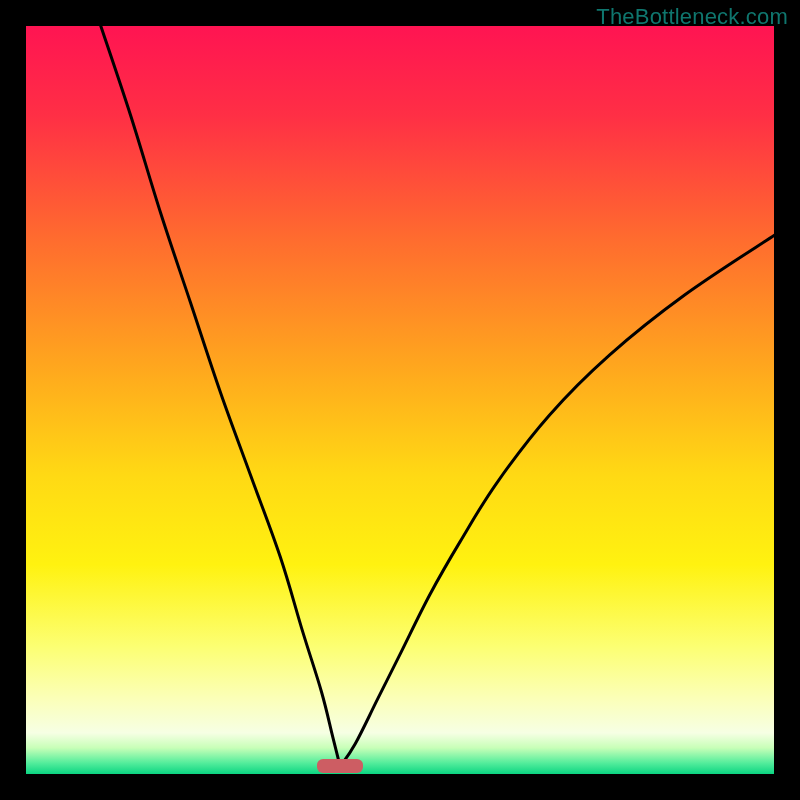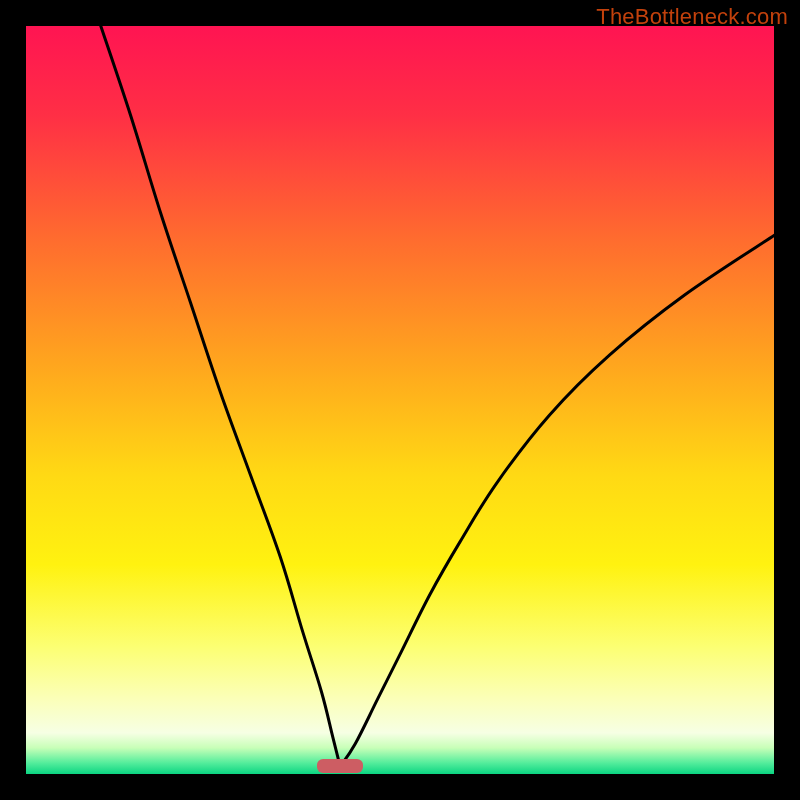--- a/index.html
+++ b/index.html
@@ -40,21 +40,21 @@
     height: 14px;
     border-radius: 6px;
     background: #cd5d63;
     bottom: 1px;
     transform: translateX(-50%);
   }
   .watermark {
     position: absolute;
     top: 4px;
     right: 12px;
-    color: #c2410c;
+    color: #0f766e;
     font-size: 22px;
     font-weight: 400;
     letter-spacing: 0.2px;
     user-select: none;
   }
 </style>
 </head>
 <body>
 
 <div class="frame">

